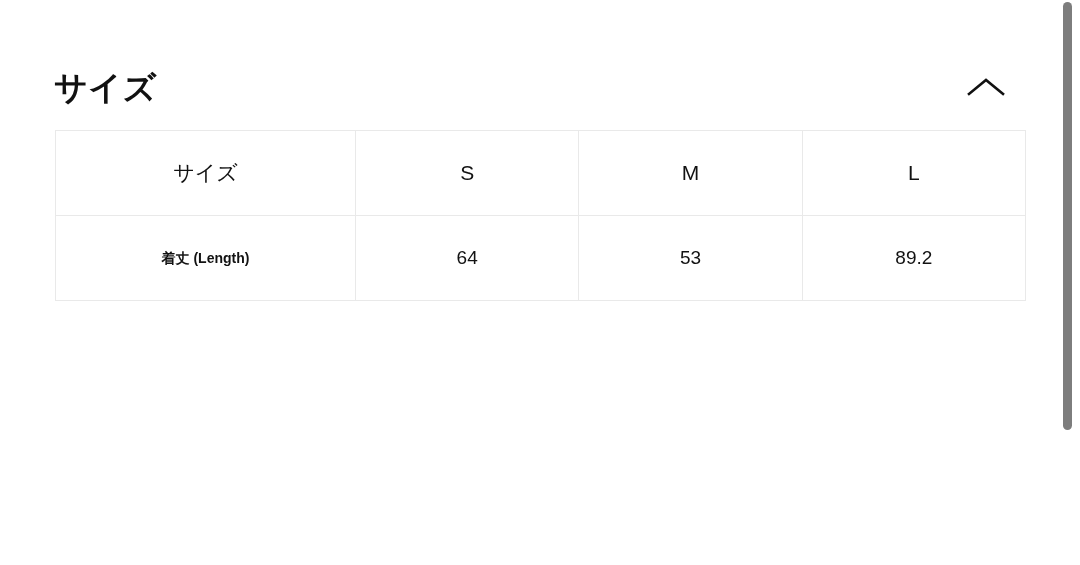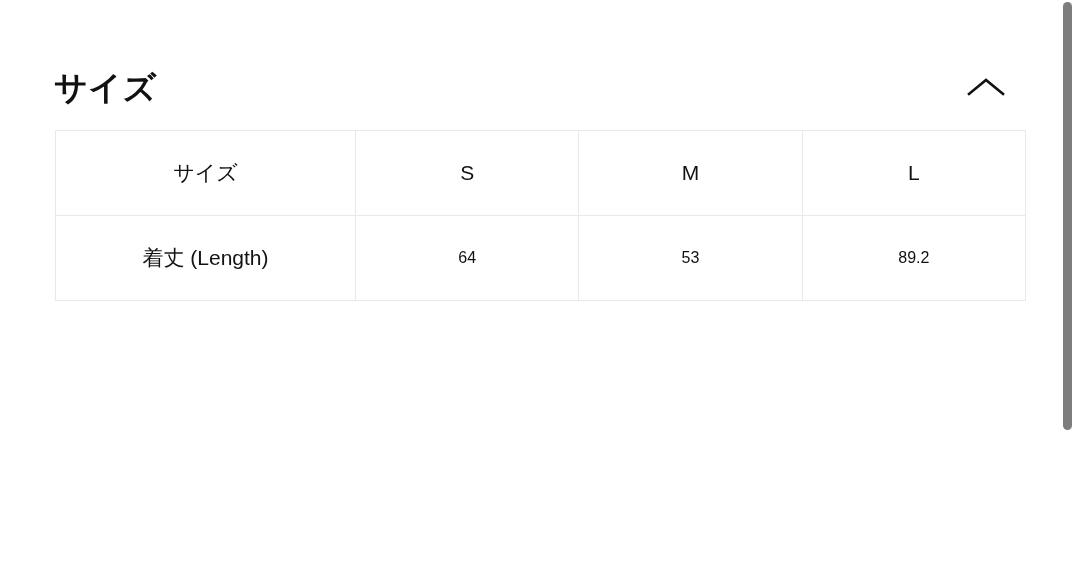--- a/index.html
+++ b/index.html
@@ -74,33 +74,34 @@
   table.size-table col.c-label { width: 300px; }
   table.size-table col.c-val   { width: 223.33px; }
 
   table.size-table th,
   table.size-table td {
     border: 1px solid #e9e9e9;
     height: 85px;
     text-align: center;
     vertical-align: middle;
     font-weight: 400;
-    font-size: 16px;
+    font-size: 19px;
     color: #121212;
     padding: 4px 8px;
     line-height: 1.2;
     background: #ffffff;
     white-space: nowrap;
   }
   table.size-table thead th {
     font-size: 21px;
     color: #121212;
   }
   table.size-table tbody td.row-label {
-    font-size: 21px;
+    font-size: 14px;
+    font-weight: bold;
   }
 
   
   .scrollbar-track {
     position: absolute;
     top: 0;
     right: 0;
     width: 24px;
     height: 565px;
     background: #ffffff;

